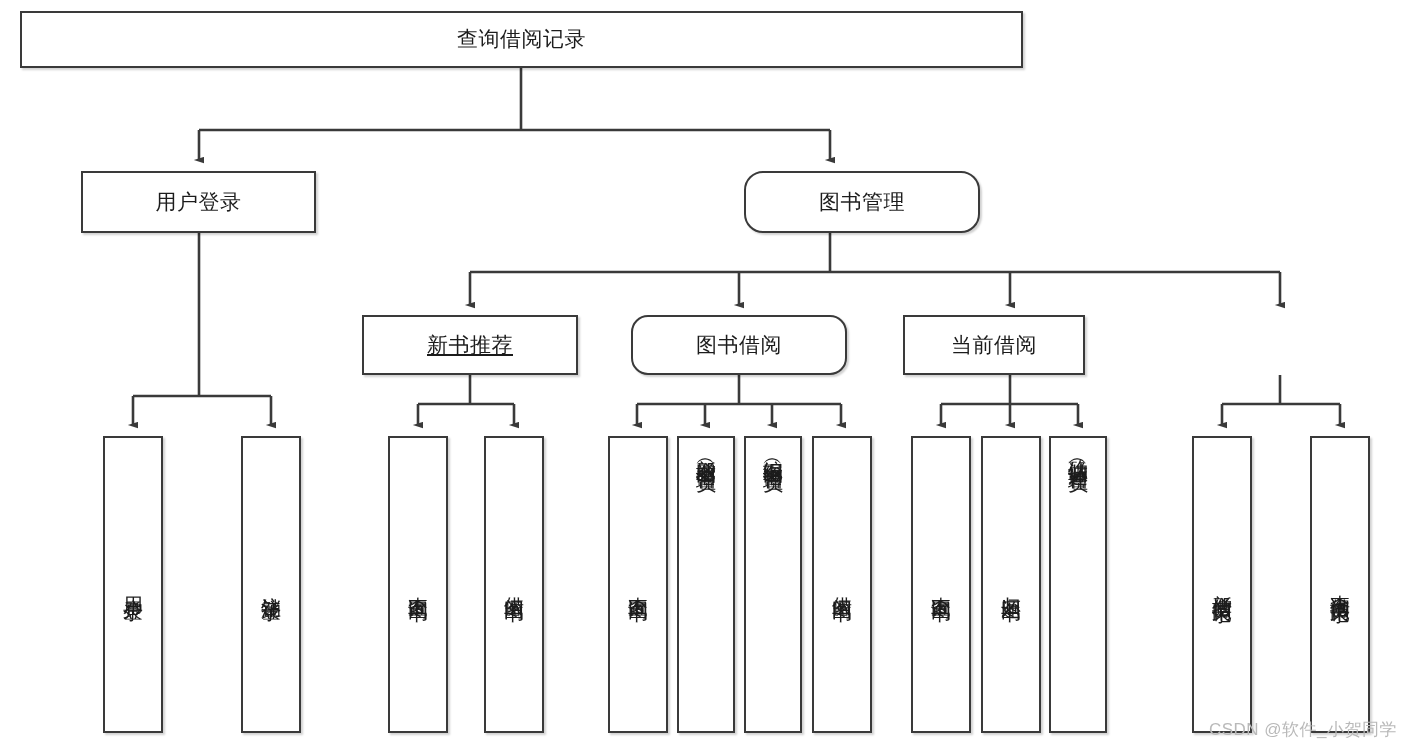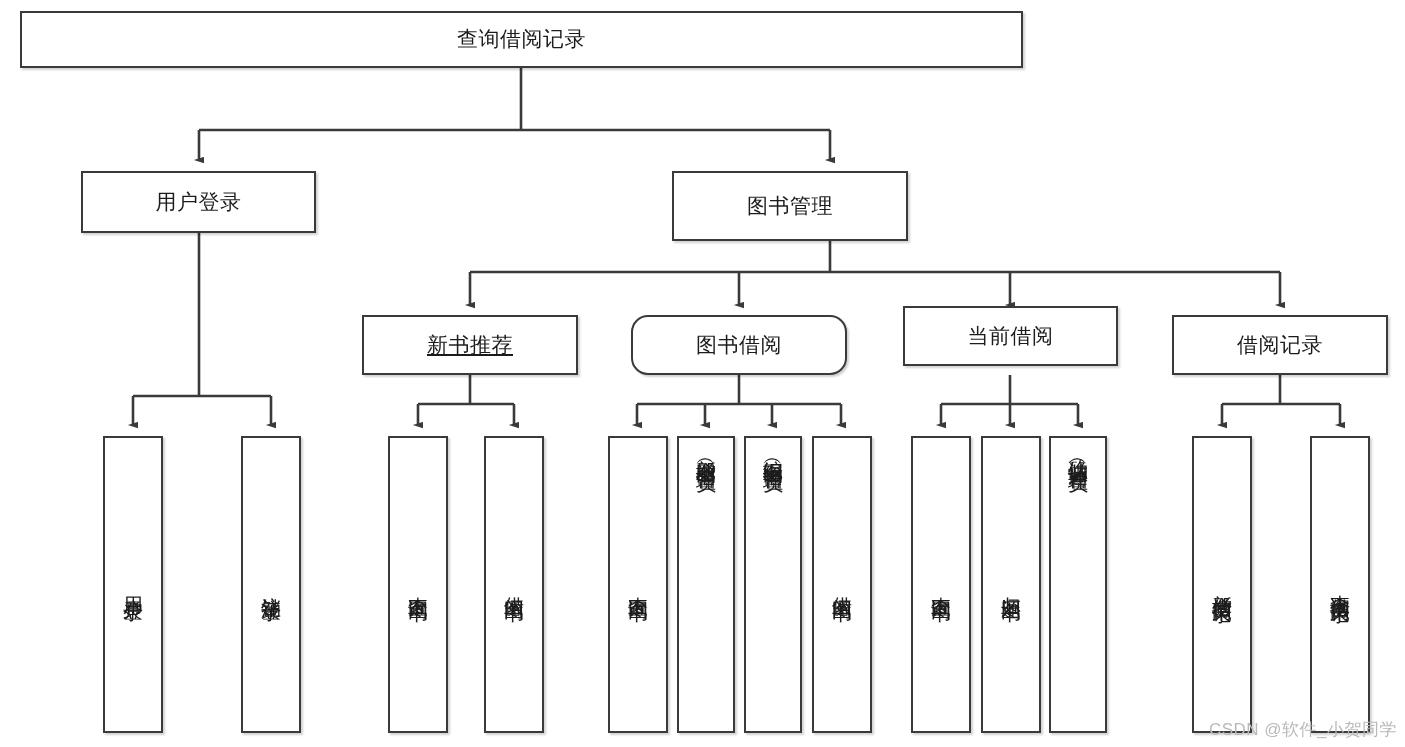--- a/index.html
+++ b/index.html
@@ -128,35 +128,32 @@
     </g>
   </svg>
 
   <div class="node root" style="left:20px; top:11px; width:1003px; height:57px;">
     <span class="label">查询借阅记录</span>
   </div>
 
   <div class="node" style="left:81px; top:171px; width:235px; height:62px;">
     <span class="label">用户登录</span>
   </div>
-  <div class="node" style="left:672px; top:171px; width:236px; height:70px;">
+  <div class="node" style="left:744px; top:171px; width:236px; height:62px;border-radius:19px;">
     <span class="label">图书管理</span>
   </div>
 
   <div class="node" style="left:362px; top:315px; width:216px; height:60px;text-decoration:underline;">
     <span class="label">新书推荐</span>
   </div>
   <div class="node" style="left:631px; top:315px; width:216px; height:60px;border-radius:17px;">
     <span class="label">图书借阅</span>
   </div>
-  <div class="node" style="left:903px; top:306px; width:215px; height:60px;">
+  <div class="node" style="left:903px; top:315px; width:182px; height:60px;">
     <span class="label">当前借阅</span>
-  </div>
-  <div class="node" style="left:1172px; top:315px; width:216px; height:60px;">
-    <span class="label">借阅记录</span>
   </div>
 
   <div class="node leaf mid" style="left:103px; top:436px; width:60px; height:297px;">
     <span class="label">用户登录</span>
   </div>
   <div class="node leaf mid" style="left:241px; top:436px; width:60px; height:297px;">
     <span class="label">注销登录</span>
   </div>
 
   <div class="node leaf mid" style="left:388px; top:436px; width:60px; height:297px;">

